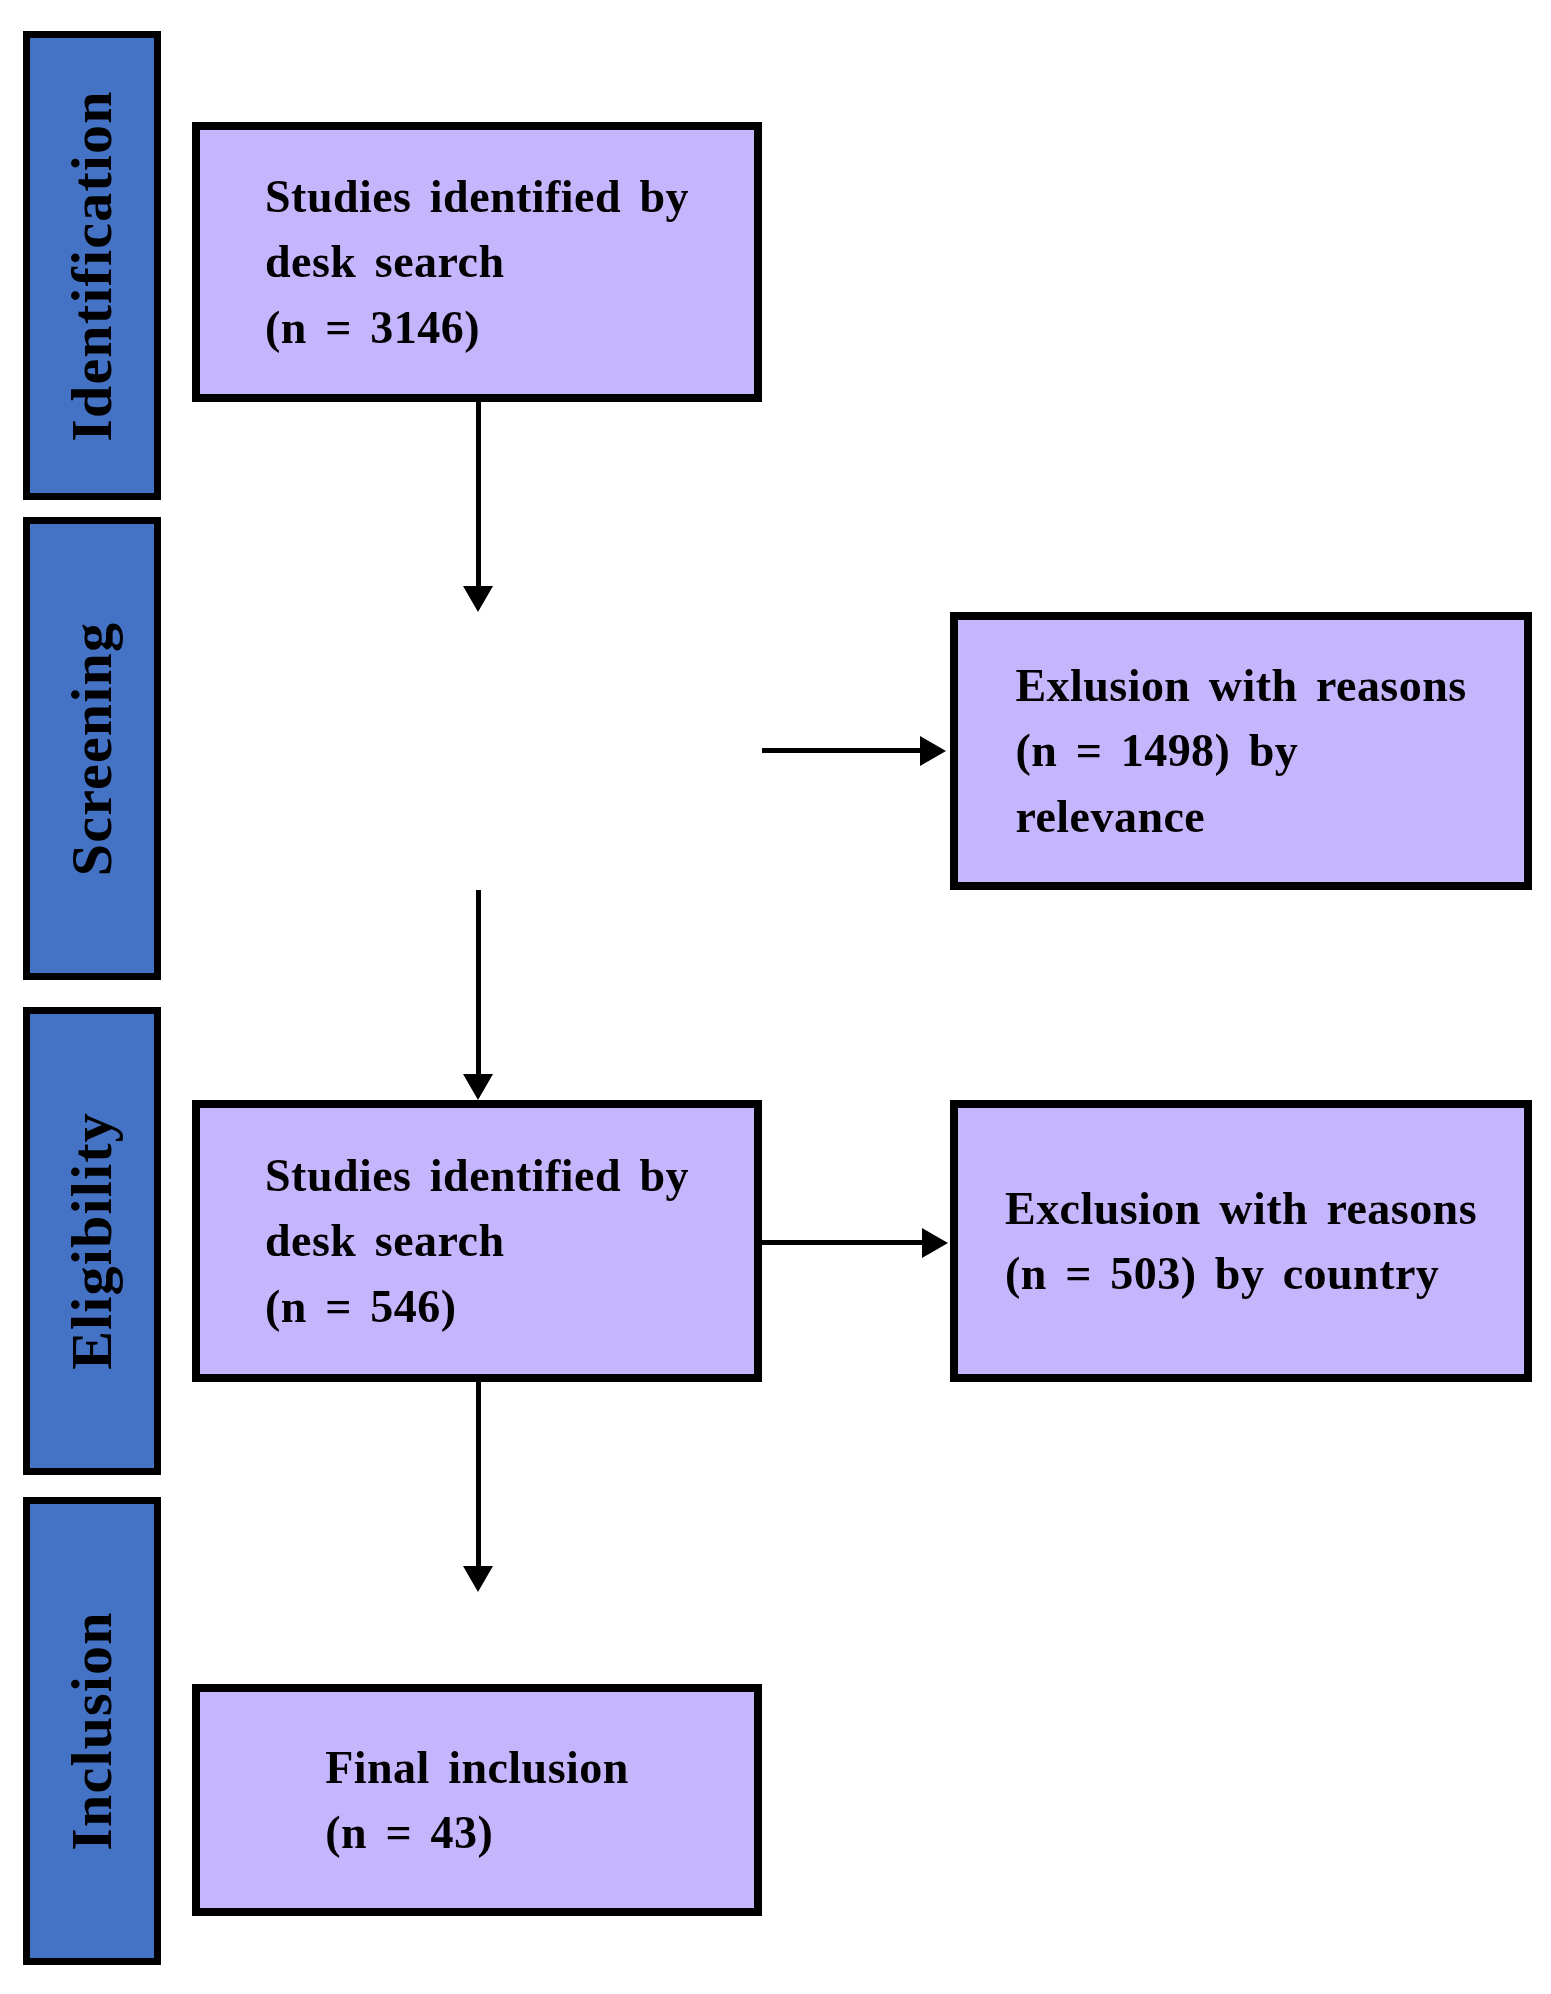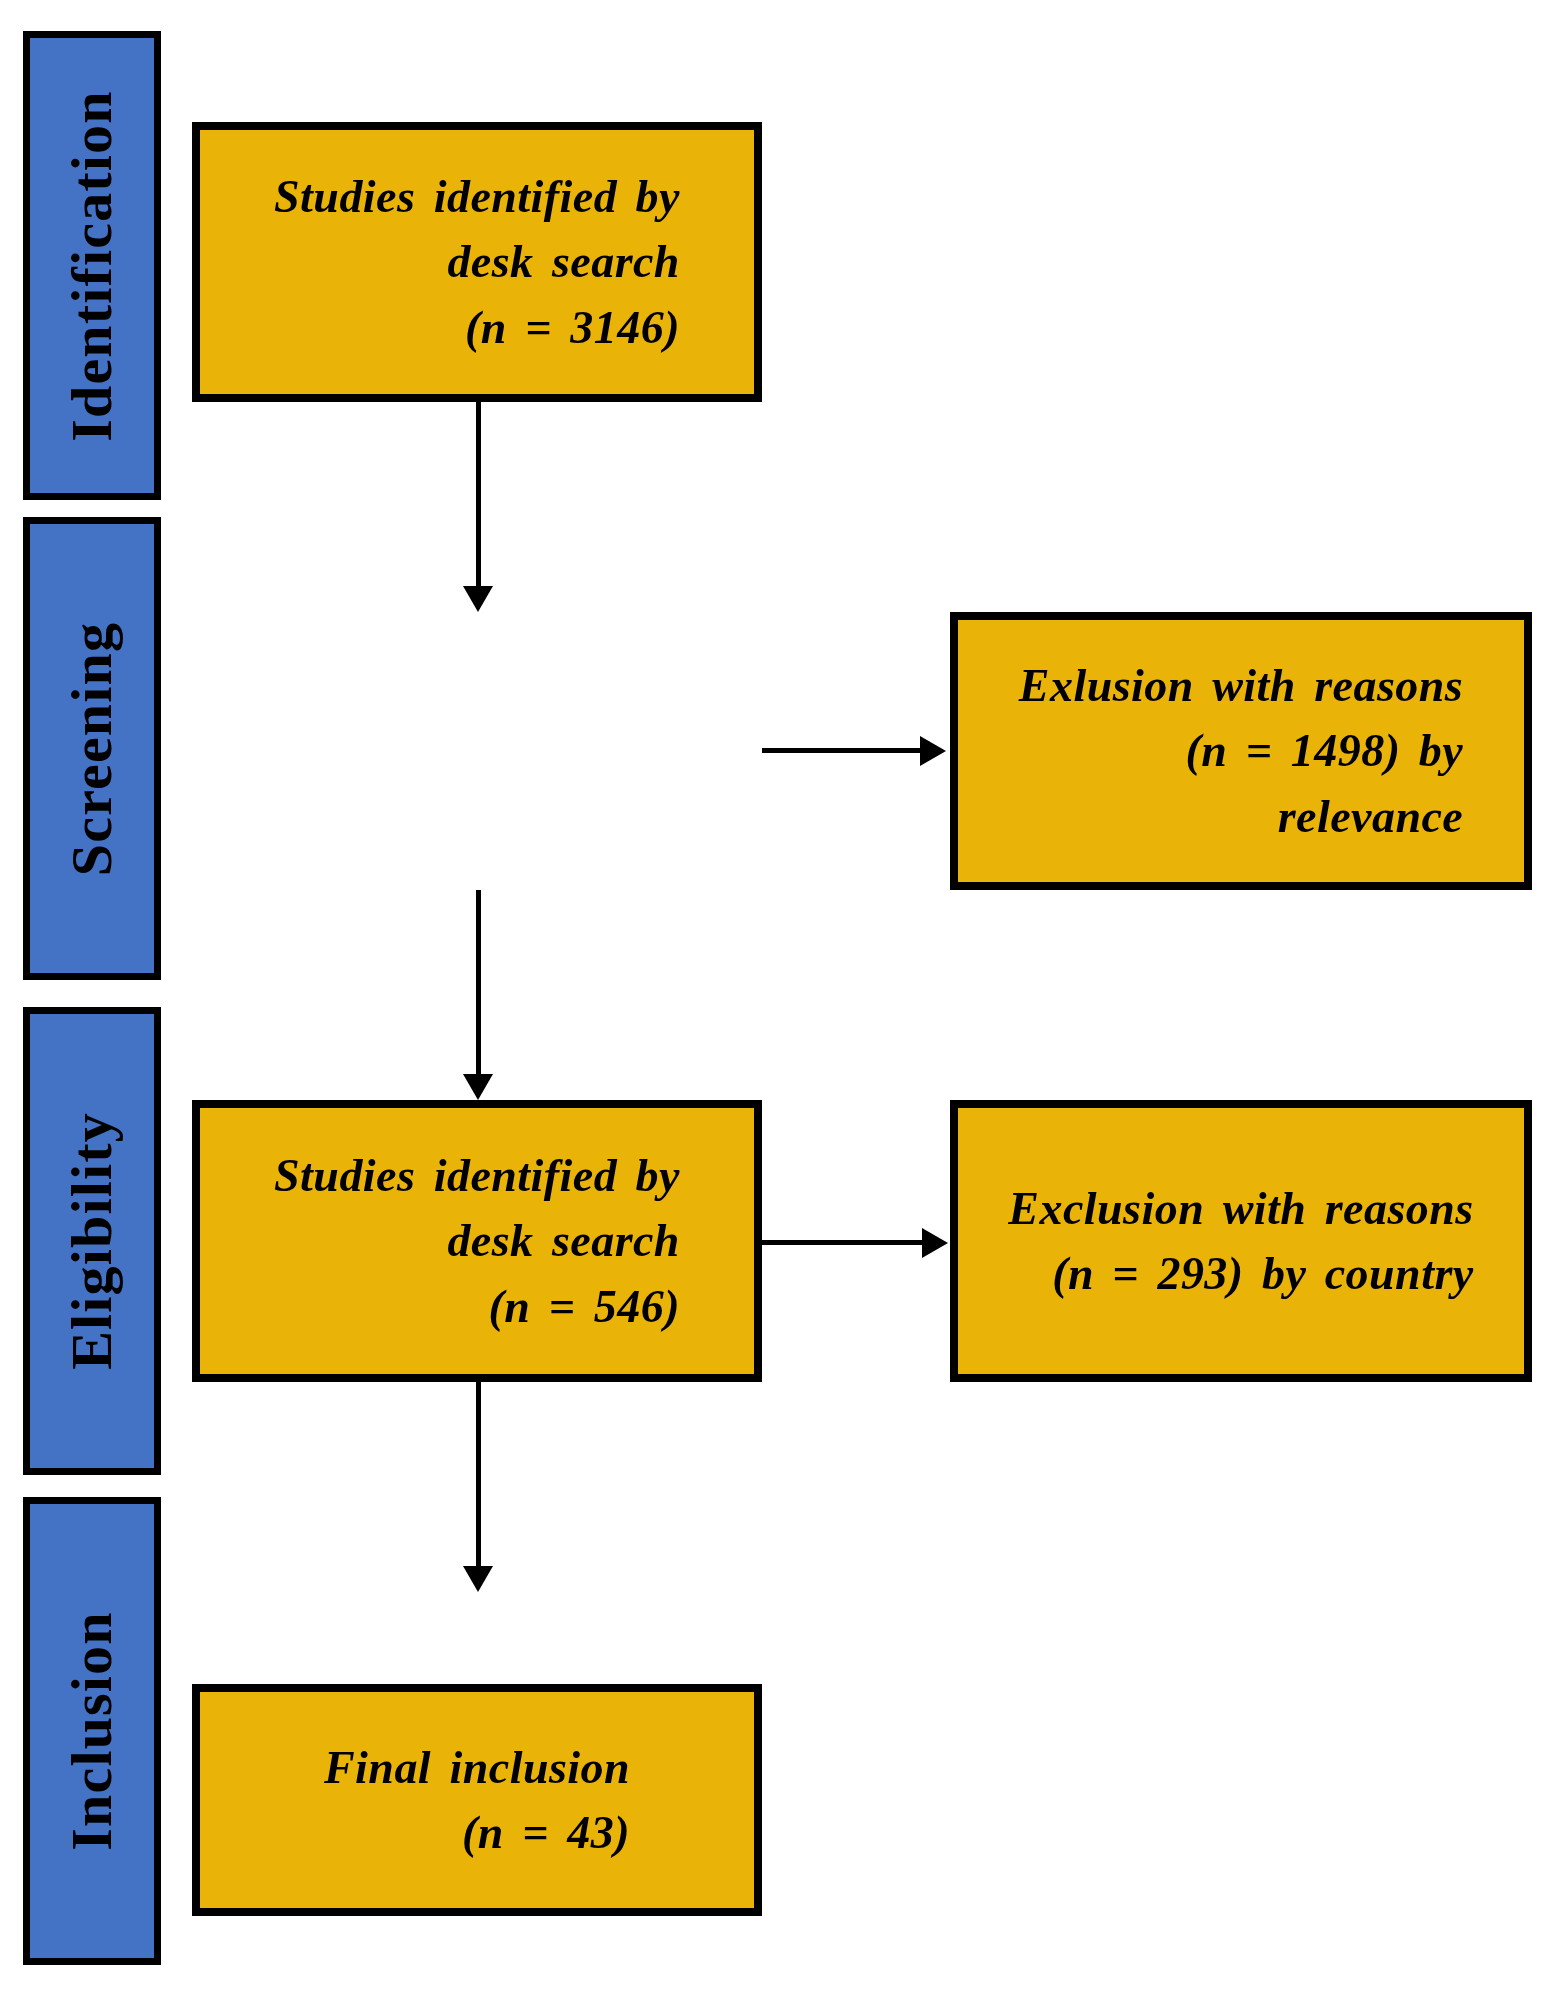--- a/index.html
+++ b/index.html
@@ -30,28 +30,27 @@
     white-space: nowrap;
     font-size: 58px;
     font-weight: bold;
     letter-spacing: 0.02em;
     line-height: 1;
   }
 
   
   .flow-box {
     position: absolute;
-    background: #eab308;
+    background: #c4b5fd;
     border: 8px solid var(--outline, #000000);
     box-sizing: border-box;
     display: flex;
     align-items: center;
     justify-content: center;
-    text-align: right;
-    font-style: italic;
+    text-align: left;
   }
   .flow-box .box-text {
     white-space: pre-line;
     font-size: 46px;
     font-weight: bold;
     line-height: 1.42;
     word-spacing: 0.14em;
     letter-spacing: 0.01em;
   }
   .main-col  { left: 192px; width: 570px; }
@@ -107,21 +106,21 @@
 (n = 43)</span>
   </div>
 
   <div class="flow-box side-col" style="top:612px; height:278px;">
     <span class="box-text">Exlusion with reasons
 (n = 1498) by
 relevance</span>
   </div>
   <div class="flow-box side-col" style="top:1100px; height:282px;">
     <span class="box-text">Exclusion with reasons
-(n = 293) by country</span>
+(n = 503) by country</span>
   </div>
 
   <div class="connector v-line" style="top:402px; height:188px;"></div>
   <div class="arrow-head head-down" style="top:586px;"></div>
 
   <div class="connector v-line" style="top:890px; height:188px;"></div>
   <div class="arrow-head head-down" style="top:1074px;"></div>
 
   <div class="connector v-line" style="top:1382px; height:188px;"></div>
   <div class="arrow-head head-down" style="top:1566px;"></div>

